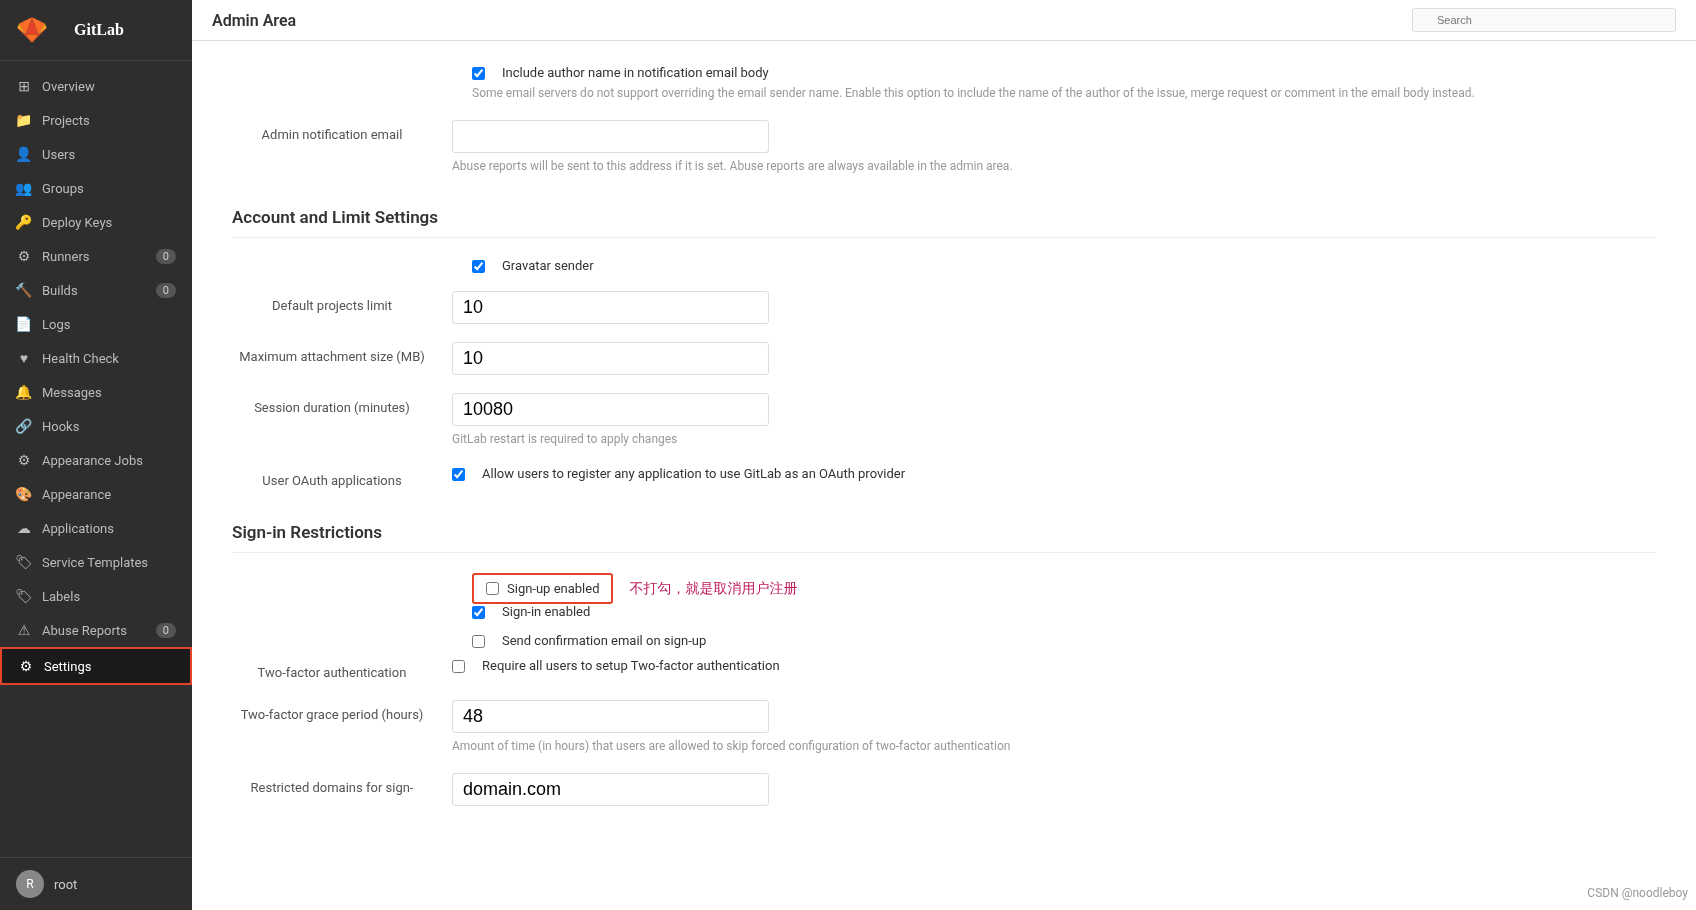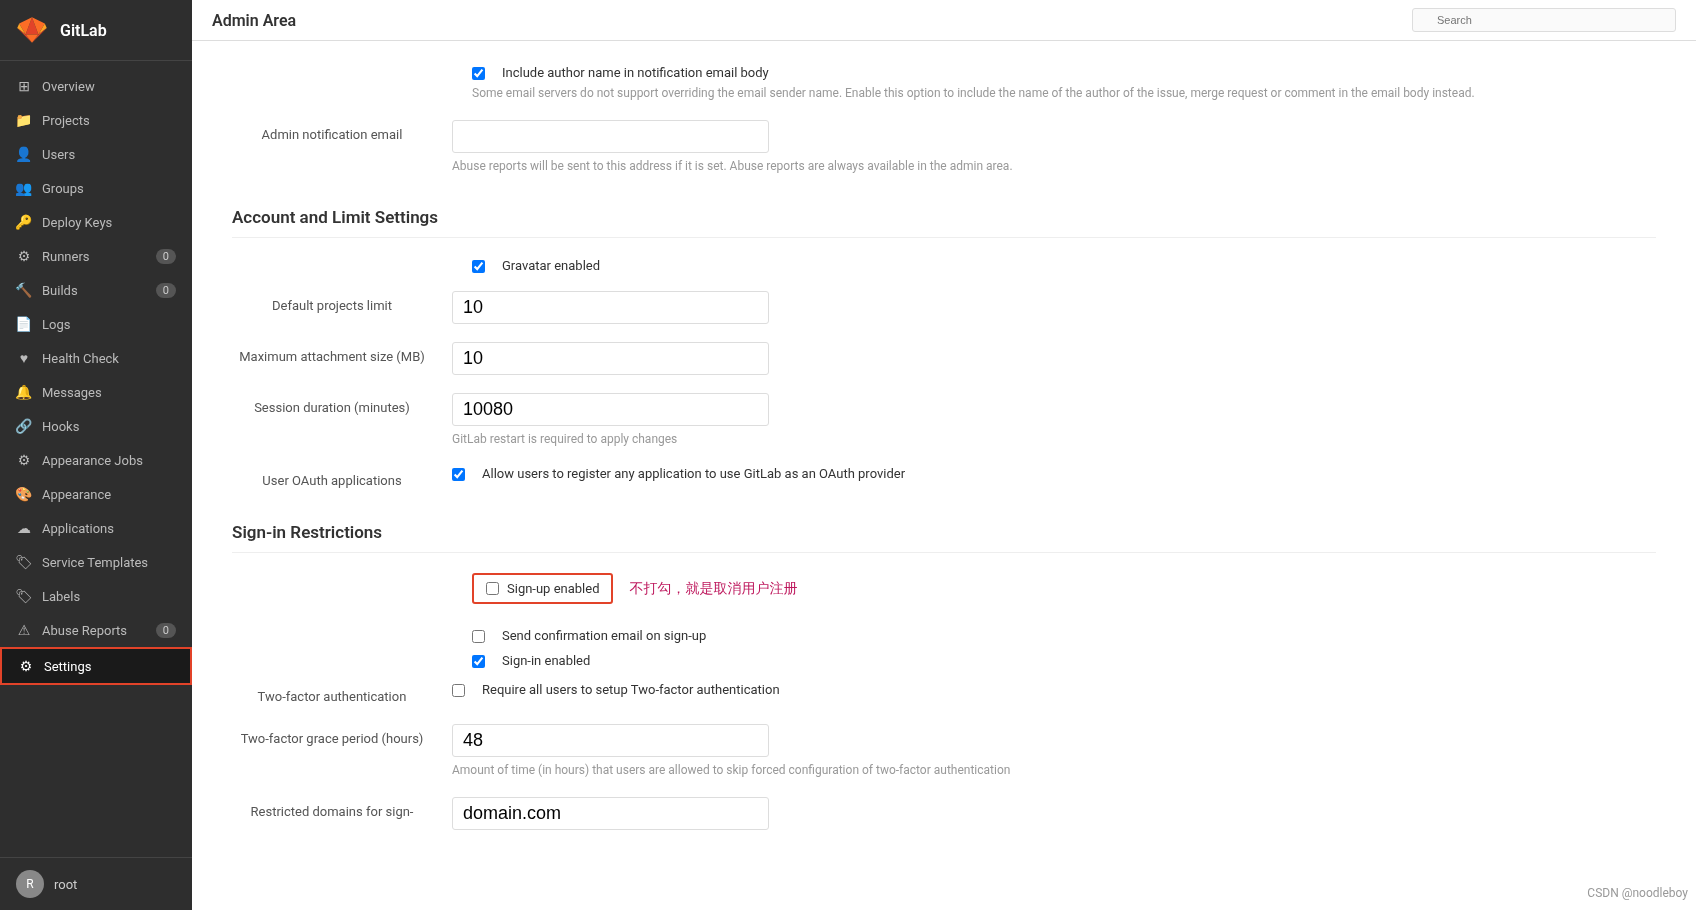--- a/index.html
+++ b/index.html
@@ -13,22 +13,23 @@
       color: #ccc;
       display: flex;
       flex-direction: column;
       height: 910px;
       overflow-y: auto;
     }
     .sidebar-logo {
       display: flex;
       align-items: center;
       padding: 14px 16px;
-      gap: 12px;
+      gap: 26px;
       border-bottom: 1px solid #444;
+      font-family: Liberation Serif, serif;
     }
     .sidebar-logo-icon {
       width: 32px;
       height: 32px;
     }
     .sidebar-logo-text {
       color: #fff;
       font-size: 16px;
       font-weight: 600;
     }
@@ -360,21 +361,21 @@
             <div class="help-text">Abuse reports will be sent to this address if it is set. Abuse reports are always available in the admin area.</div>
           </div>
         </div>
       </div>
 
       <div class="form-section">
         <div class="section-title">Account and Limit Settings</div>
         <div class="form-offset">
           <div class="checkbox-row">
             <input type="checkbox" id="gravatar" checked="" style="">
-            <label class="checkbox-label" for="gravatar">Gravatar enabled</label>
+            <label class="checkbox-label" for="gravatar">Gravatar sender</label>
           </div>
         </div>
         <div class="form-row">
           <div class="form-label">Default projects limit</div>
           <div class="form-control-wrap">
             <input type="text" class="form-input" value="10" style="">
           </div>
         </div>
         <div class="form-row">
           <div class="form-label">Maximum attachment size (MB)</div>
@@ -395,39 +396,39 @@
             <div class="checkbox-row">
               <input type="checkbox" id="oauth" checked="" style="">
               <label class="checkbox-label" for="oauth">Allow users to register any application to use GitLab as an OAuth provider</label>
             </div>
           </div>
         </div>
       </div>
 
       <div class="form-section">
         <div class="section-title">Sign-in Restrictions</div>
-        <div class="form-offset" style="display:flex;align-items:center;margin-bottom:24px;">
+        <div class="form-offset" style="display:flex;align-items:center;margin-bottom:0;">
           <div class="signup-box">
             <input type="checkbox" id="signup-enabled" style="">
             <label class="checkbox-label" for="signup-enabled">Sign-up enabled</label>
           </div>
           <span class="annotation-text">不打勾，就是取消用户注册</span>
+        </div>
+        <div class="form-offset" style="margin-bottom:14px;">
+          <div class="checkbox-row">
+            <input type="checkbox" id="signin-enabled" checked="" style="">
+            <label class="checkbox-label" for="signin-enabled">Sign-in enabled</label>
+          </div>
         </div>
         <div class="form-offset" style="margin-bottom:10px;">
           <div class="checkbox-row">
             <input type="checkbox" id="send-confirmation" style="">
             <label class="checkbox-label" for="send-confirmation">Send confirmation email on sign-up</label>
           </div>
         </div>
-        <div class="form-offset" style="margin-bottom:14px;">
-          <div class="checkbox-row">
-            <input type="checkbox" id="signin-enabled" checked="" style="">
-            <label class="checkbox-label" for="signin-enabled">Sign-in enabled</label>
-          </div>
-        </div>
         <div class="form-row">
           <div class="form-label">Two-factor authentication</div>
           <div class="form-control-wrap">
             <div class="checkbox-row">
               <input type="checkbox" id="two-factor" style="">
               <label class="checkbox-label" for="two-factor">Require all users to setup Two-factor authentication</label>
             </div>
           </div>
         </div>
         <div class="form-row">

